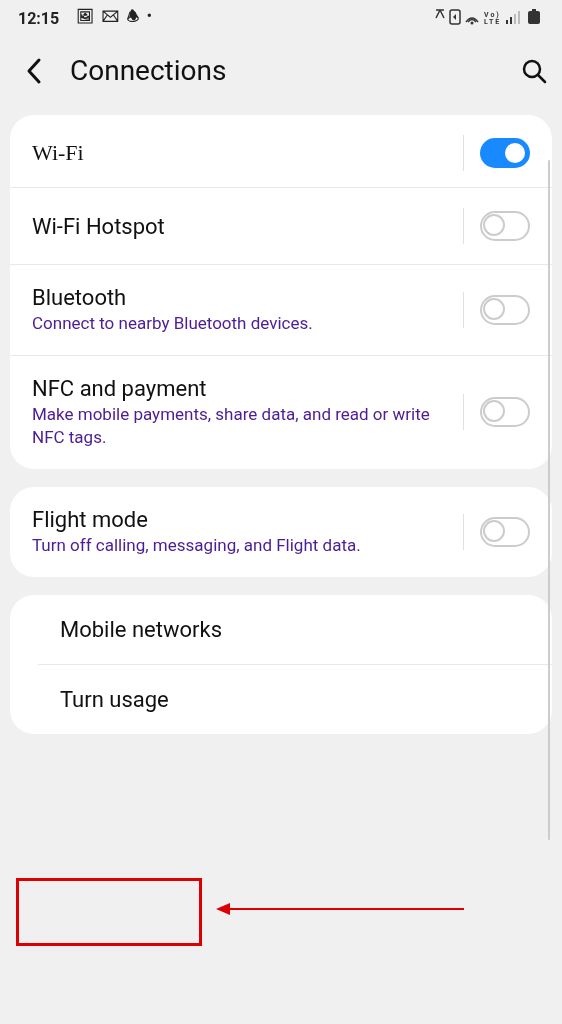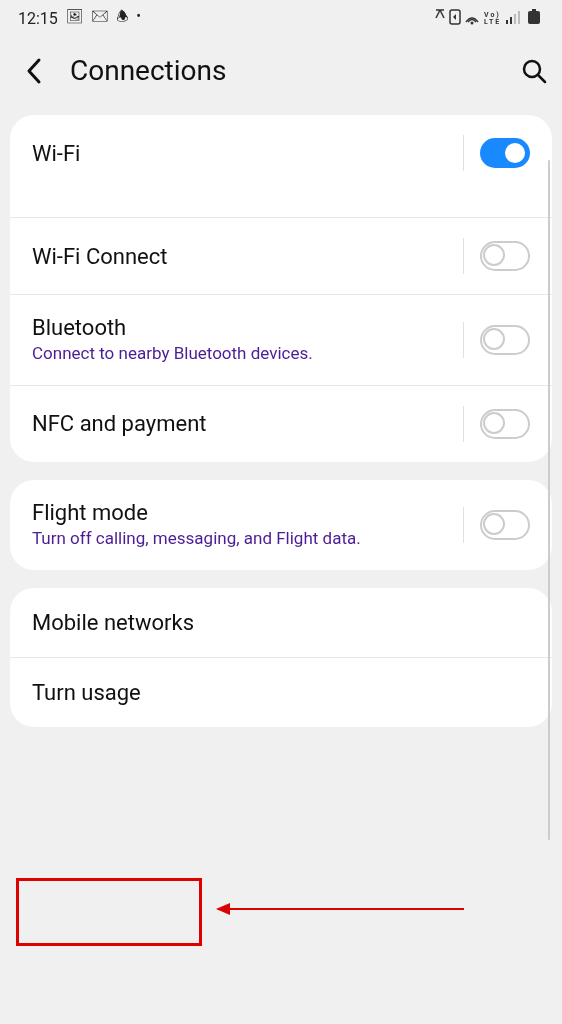--- a/index.html
+++ b/index.html
@@ -14,21 +14,21 @@
     }
     .status-bar {
       height: 36px;
       display: flex;
       justify-content: space-between;
       align-items: center;
       padding: 0 18px;
       font-size: 16px;
       color: #222;
     }
-    .status-left { display: flex; align-items: center; gap: 8px; }
+    .status-left { display: flex; align-items: center; gap: 17px; font-weight: bold; }
     .status-right { display: flex; align-items: center; gap: 6px; }
     .status-icons { font-size: 14px; letter-spacing: 2px; }
     .header {
       display: flex;
       align-items: center;
       padding: 18px 12px 28px 20px;
     }
     .back-icon {
       width: 28px; height: 28px;
       display: flex; align-items: center; justify-content: center;
@@ -105,21 +105,21 @@
       box-shadow: 0 0 0 1px #fff inset;
     }
     .toggle.off .toggle-knob {
       left: 1px;
       background: #fff;
       border: 2px solid #ccc;
       width: 22px; height: 22px;
       top: 1px;
       transform: none;
     }
-    .wifi-row { padding-bottom: 46px; }
+    .wifi-row { padding-bottom: 16px; font-family: Liberation Serif, serif; }
     .scrollbar {
       position: absolute;
       right: 12px;
       top: 160px;
       width: 2px;
       height: 680px;
       background: #ccc;
       border-radius: 2px;
     }
     .highlight-box {
@@ -145,20 +145,21 @@
       position: absolute;
       left: -2px;
       top: -5px;
       border-right: 14px solid #d00;
       border-top: 6px solid transparent;
       border-bottom: 6px solid transparent;
     }
     .simple-row {
       padding: 22px 22px;
       border-bottom: 1px solid #e8e8e8;
+      margin-left: 28px;
     }
     .simple-row:last-child { border-bottom: none; }
   </style>
 </head>
 <body>
 
 <div class="status-bar">
   <div class="status-left">
     <span>12:15</span>
     <span class="status-icons">🖼 ✉ 🕭 •</span>
@@ -210,21 +211,21 @@
         <div class="setting-title">Wi-Fi</div>
       </div>
       <div class="toggle-wrap">
         <div class="toggle on">
             <div class="toggle-knob"></div>
           </div>
       </div>
     </div>
     <div class="setting-row">
       <div class="setting-text">
-        <div class="setting-title">Wi-Fi Connect</div>
+        <div class="setting-title">Wi-Fi Hotspot</div>
       </div>
       <div class="toggle-wrap">
         <div class="toggle off">
             <div class="toggle-knob"></div>
           </div>
       </div>
     </div>
     <div class="setting-row">
       <div class="setting-text">
         <div class="setting-title">Bluetooth</div>
@@ -232,20 +233,21 @@
       </div>
       <div class="toggle-wrap">
         <div class="toggle off">
             <div class="toggle-knob"></div>
           </div>
       </div>
     </div>
     <div class="setting-row">
       <div class="setting-text">
         <div class="setting-title">NFC and payment</div>
+        <div class="setting-subtitle">Make mobile payments, share data, and read or write NFC tags.</div>
       </div>
       <div class="toggle-wrap">
         <div class="toggle off">
             <div class="toggle-knob"></div>
           </div>
       </div>
     </div>
   </div>
 
   <div class="card">

